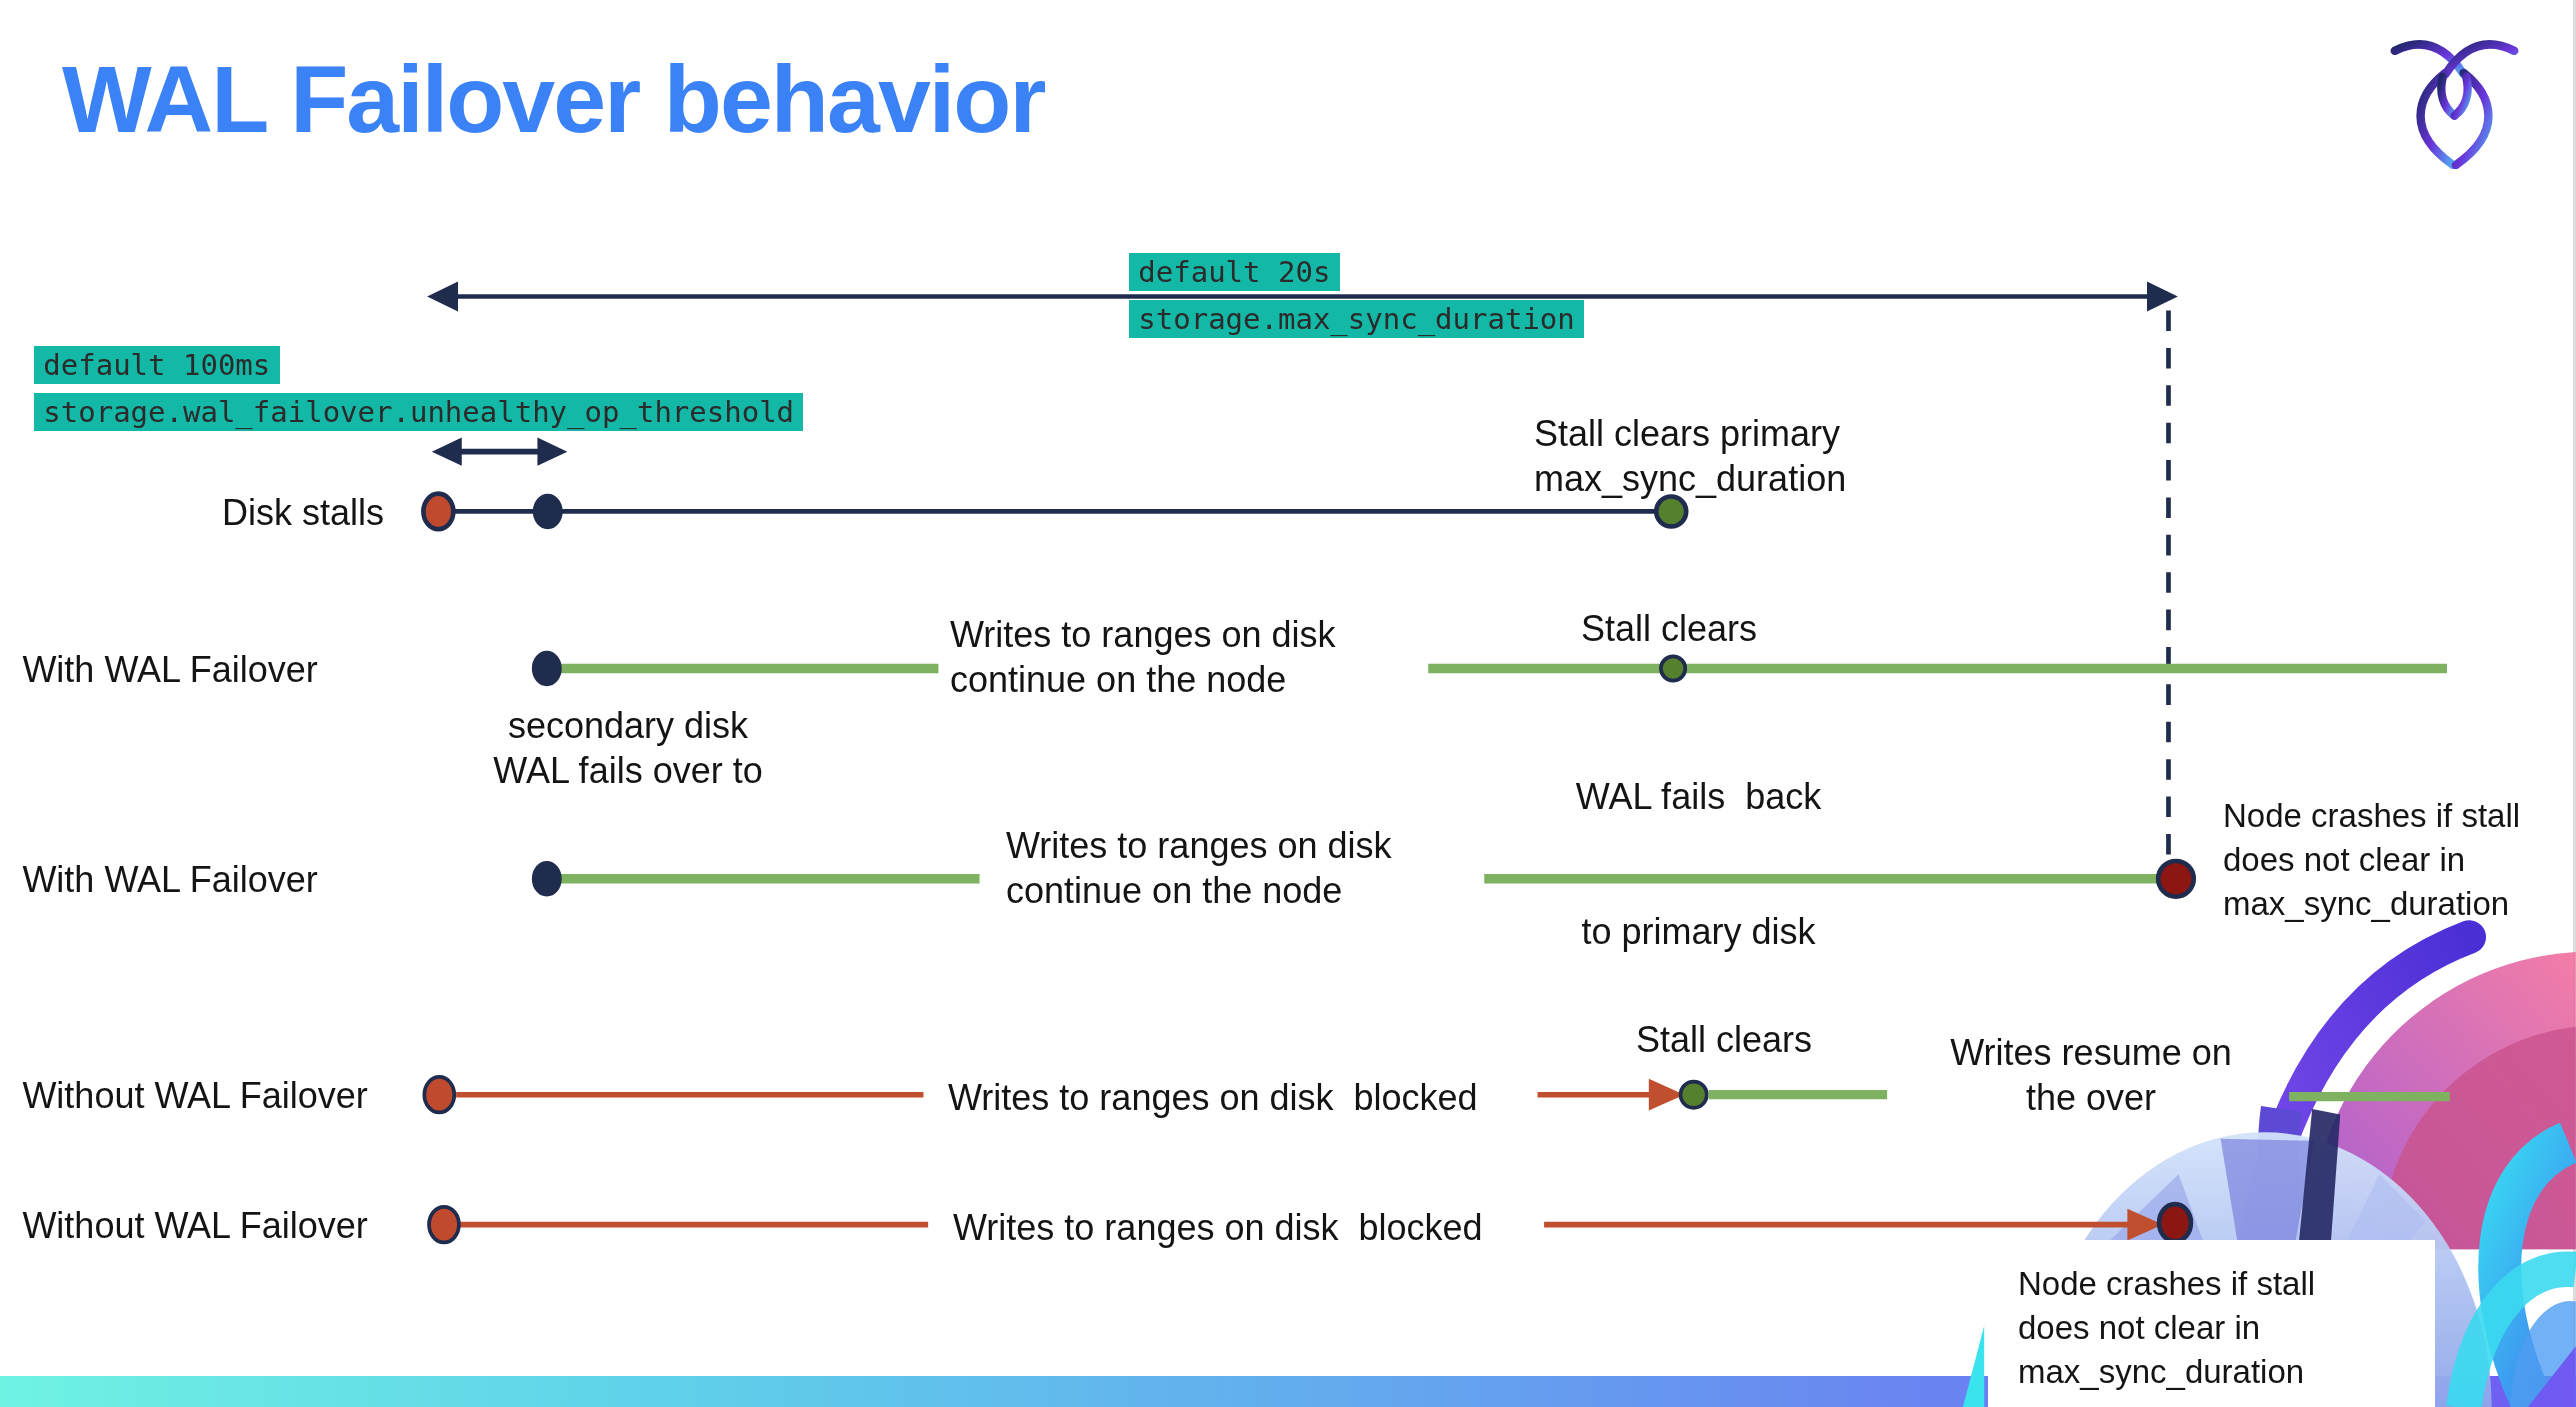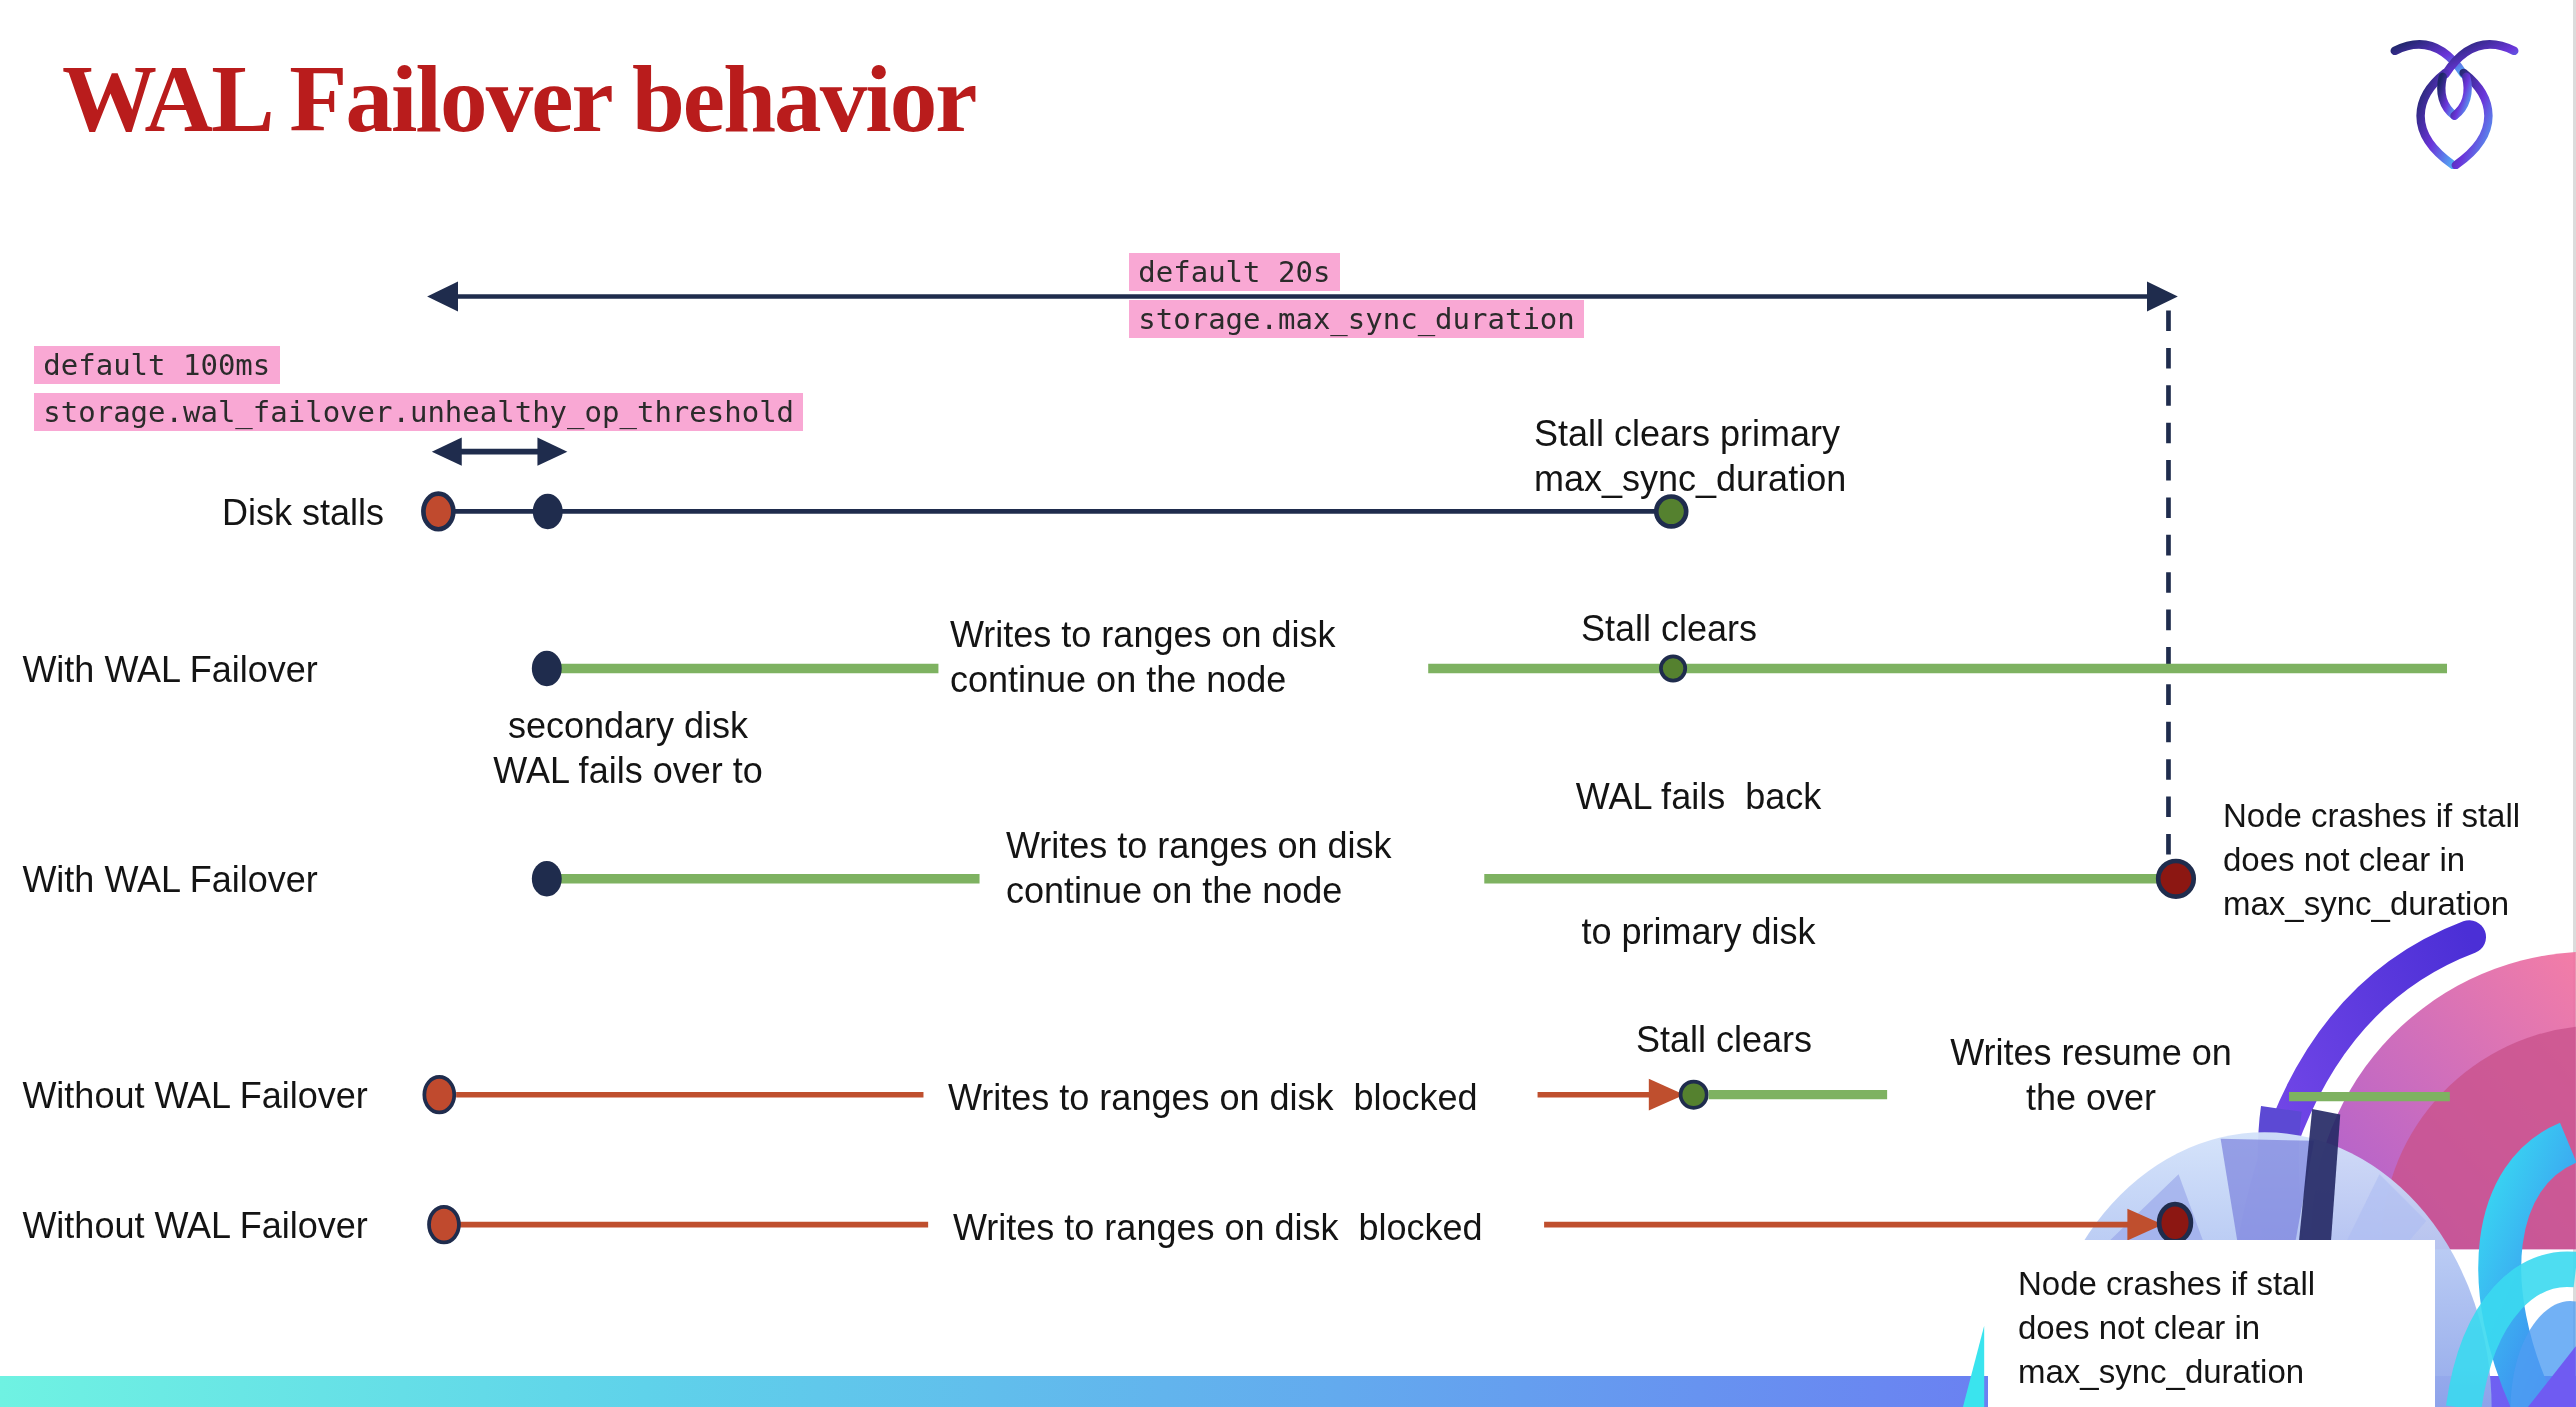--- a/index.html
+++ b/index.html
@@ -3,27 +3,27 @@
 <meta charset="utf-8">
 <style>
   html,body{margin:0;padding:0;background:#ffffff;}
   #slide{
     position:relative; width:2576px; height:1408px; background:#ffffff;
     overflow:hidden; font-family:"Liberation Sans", sans-serif; color:#111;
   }
   .abs{position:absolute;}
   #title{
     left:62px; top:47px; font-size:95px; font-weight:800; letter-spacing:-1.9px;
-    color:#b91c1c; line-height:1.1; font-family:Liberation Serif, serif;
+    color:#3b82f6; line-height:1.1; font-family:Liberation Sans, sans-serif;
   }
   .mono{
     font-family:"DejaVu Sans Mono","Liberation Mono",monospace;
     font-size:29px; color:#2b2b2b; line-height:47px; white-space:nowrap;
   }
-  .mono span{background:#f9a8d4; padding:1.9px 9.3px;}
+  .mono span{background:#14b8a6; padding:1.9px 9.3px;}
   .rowlabel{font-size:36px; color:#141414; white-space:nowrap;}
   .note{font-size:36px; color:#141414; line-height:45px; white-space:nowrap;}
   .note.small{font-size:33px; line-height:44px;}
   .center{text-align:center; white-space:normal;}
   .pre{white-space:pre;}
   #connectors{left:0; top:0; z-index:3;}
   #art{left:1940px; top:894px; z-index:2;}
   #footer-bar{
     left:0; top:1376px; width:2576px; height:32px; z-index:1;
     background:linear-gradient(90deg,#6ff2e2 0%,#5fd2ea 25%,#63aaee 52%,#6b7cf2 80%,#6f5bf2 100%);

